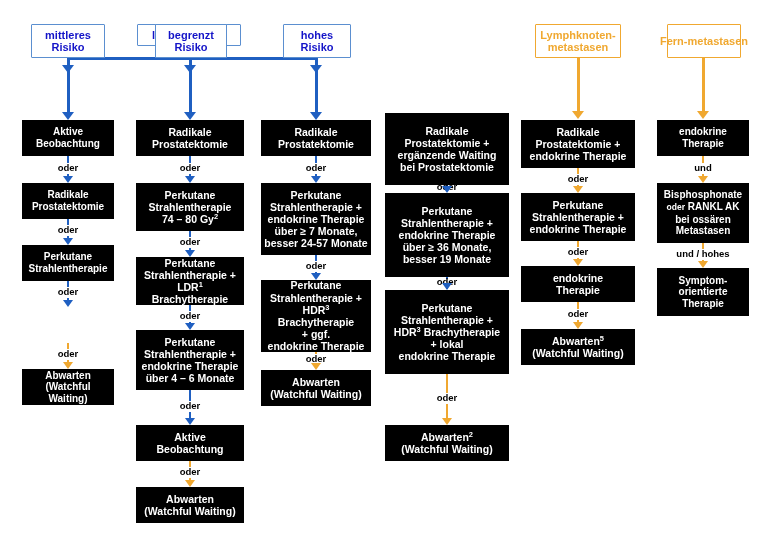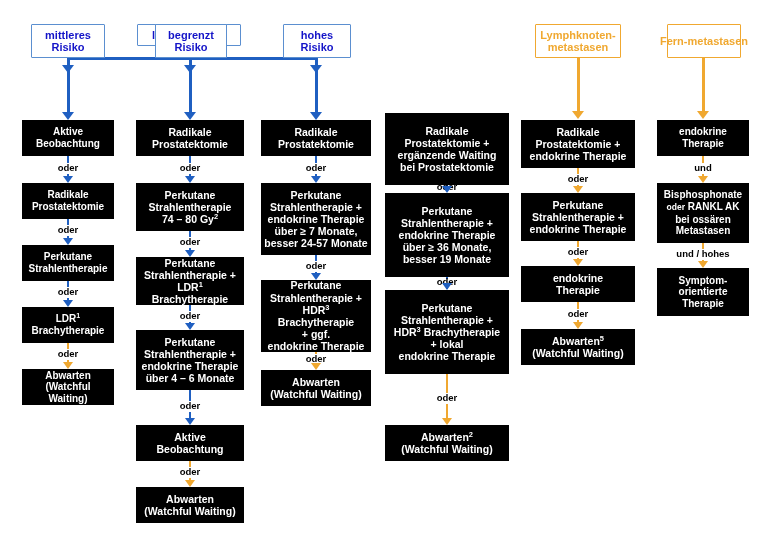--- a/index.html
+++ b/index.html
@@ -79,24 +79,20 @@
     <div class="lineV thin" style="left: 67px; top: 236px; height: 2px;"></div>
     <div class="arrow sm" style="left: 63px; top: 238px;"></div>
     <div class="node blk sm" style="left: 22px; top: 245px; width: 92px; height: 36px; flex-direction: column;">
       <div>Perkutane</div>
       <div>Strahlentherapie</div>
     </div>
     <div class="lineV thin" style="left: 67px; top: 281px; height: 6px;"></div>
     <div class="lbl" style="left: 28px; top: 286px; width: 80px;">oder</div>
     <div class="lineV thin" style="left: 67px; top: 298px; height: 2px;"></div>
     <div class="arrow sm" style="left: 63px; top: 300px;"></div>
-    <div class="node blk sm" style="left: 22px; top: 307px; width: 92px; height: 36px; flex-direction: column;">
-      <div>LDR<sup>1</sup></div>
-      <div>Brachytherapie</div>
-    </div>
     <div class="lineV or thin" style="left: 67px; top: 343px; height: 6px;"></div>
     <div class="lbl" style="left: 28px; top: 348px; width: 80px;">oder</div>
     <div class="lineV or thin" style="left: 67px; top: 360px; height: 2px;"></div>
     <div class="arrow or sm" style="left: 63px; top: 362px;"></div>
     <div class="node blk sm" style="left: 22px; top: 369px; width: 92px; height: 36px; flex-direction: column;">
       <div>Abwarten</div>
       <div>(Watchful Waiting)</div>
     </div>
     <div class="node hdr blue" style="left: 155px; top: 24px; width: 72px; height: 34px; flex-direction: column;">
       <div>begrenzt</div>

